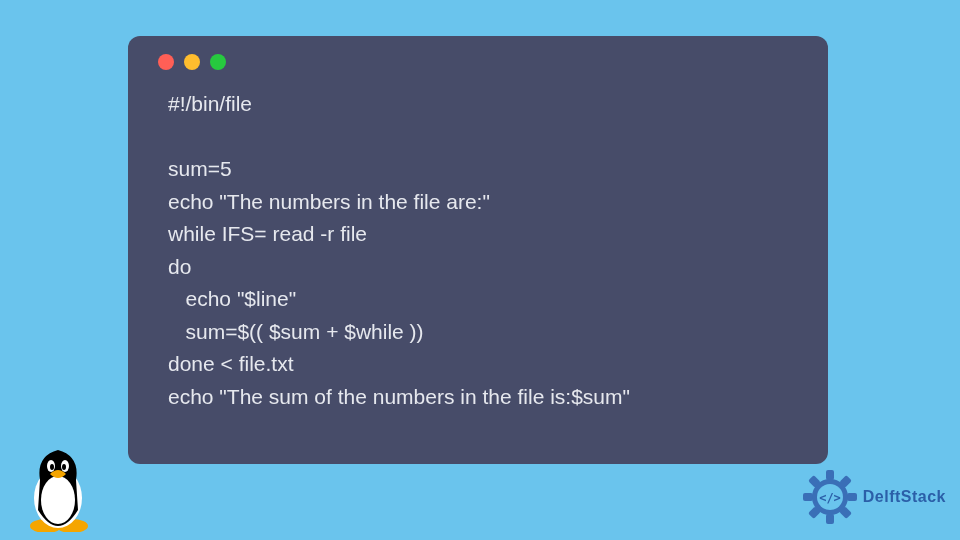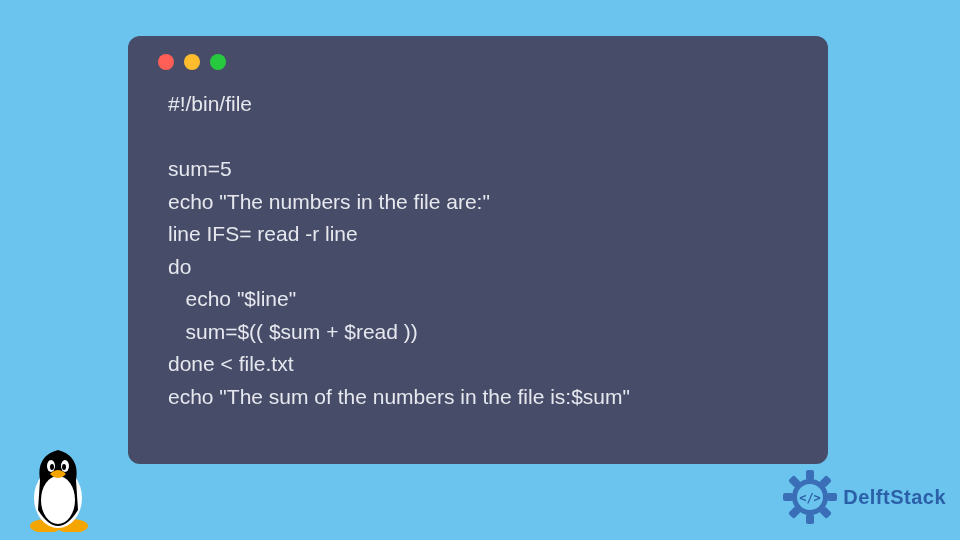--- a/index.html
+++ b/index.html
@@ -53,21 +53,21 @@
   .delft-logo {
     position: absolute;
     right: 14px;
     bottom: 16px;
     display: flex;
     align-items: center;
     gap: 6px;
   }
   .delft-text {
     color: #2b5fa8;
-    font-size: 20px;
+    font-size: 16px;
     font-weight: 600;
     letter-spacing: 0.5px;
   }
   .gear-outer {
     width: 54px;
     height: 54px;
     position: relative;
   }
 </style>
 </head>
@@ -76,24 +76,24 @@
 <div class="code-window">
   <div class="window-controls">
     <div class="dot dot-red"></div>
     <div class="dot dot-yellow"></div>
     <div class="dot dot-green"></div>
   </div>
   <div class="code-body"><span>#!/bin/file</span>
 <span></span>
 <span>sum=5</span>
 <span>echo "The numbers in the file are:"</span>
-<span>line IFS= read -r line</span>
+<span>while IFS= read -r file</span>
 <span>do</span>
 <span>   echo "$line"</span>
-<span>   sum=$(( $sum + $read ))</span>
+<span>   sum=$(( $sum + $while ))</span>
 <span>done &lt; file.txt</span>
 <span>echo "The sum of the numbers in the file is:$sum"</span></div>
 </div>
 
 <div class="linux-logo">
   <svg viewBox="0 0 84 92" width="84" height="92">
     <ellipse cx="30" cy="86" rx="16" ry="7" fill="#f5a500"></ellipse>
     <ellipse cx="56" cy="86" rx="16" ry="7" fill="#f5a500"></ellipse>
     <ellipse cx="42" cy="58" rx="24" ry="30" fill="#ffffff"></ellipse>
     <path d="M 24 40 Q 20 16 42 10 Q 64 16 60 40 L 62 70 Q 52 86 42 86 Q 32 86 22 70 Z" fill="#000000"></path>

